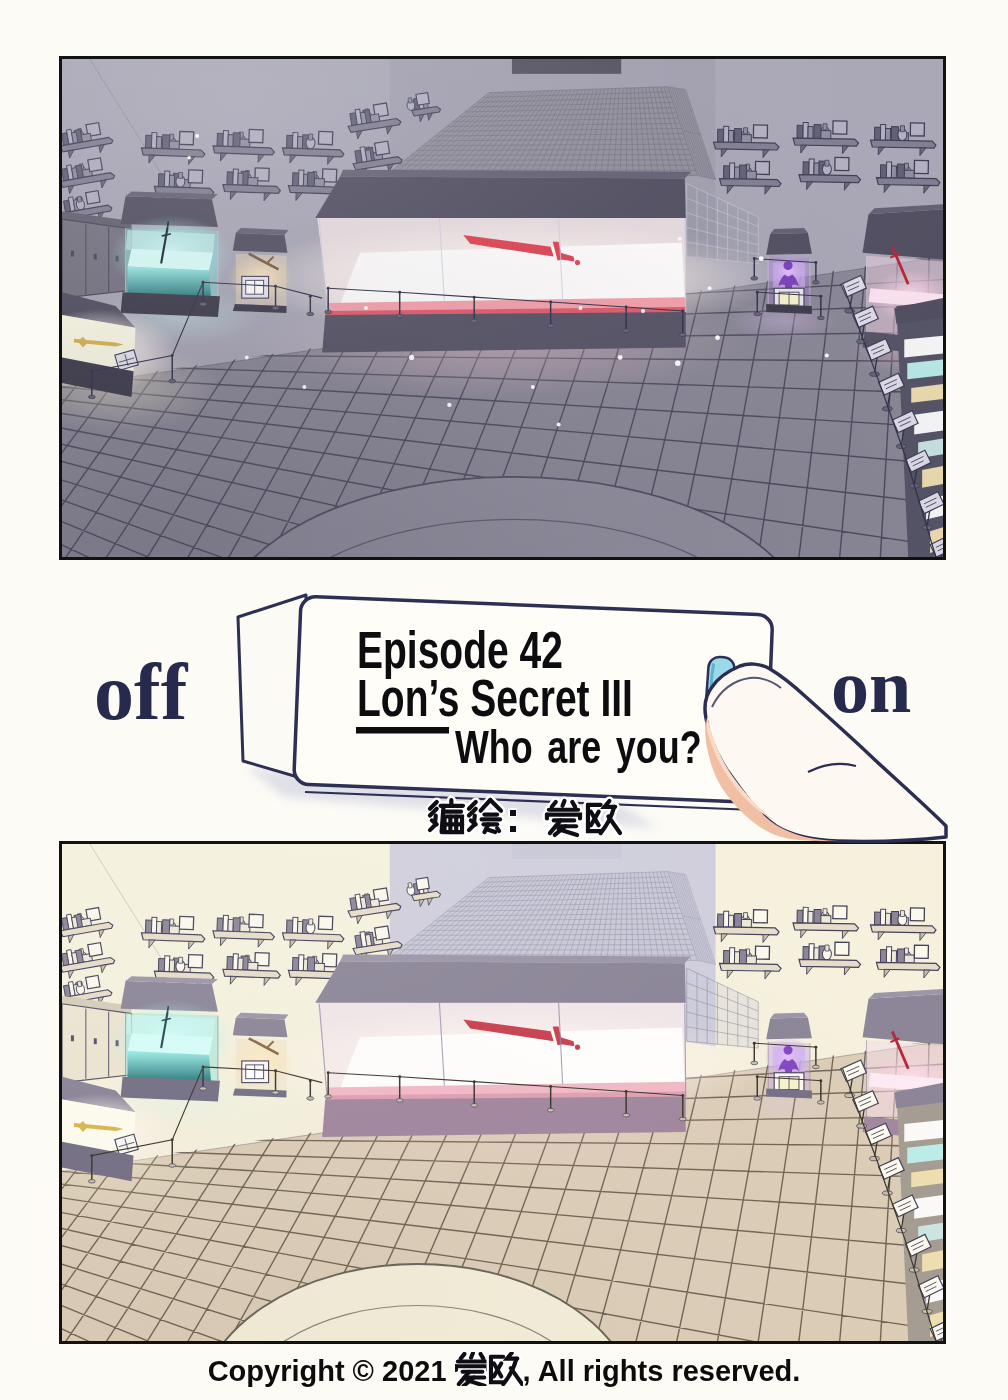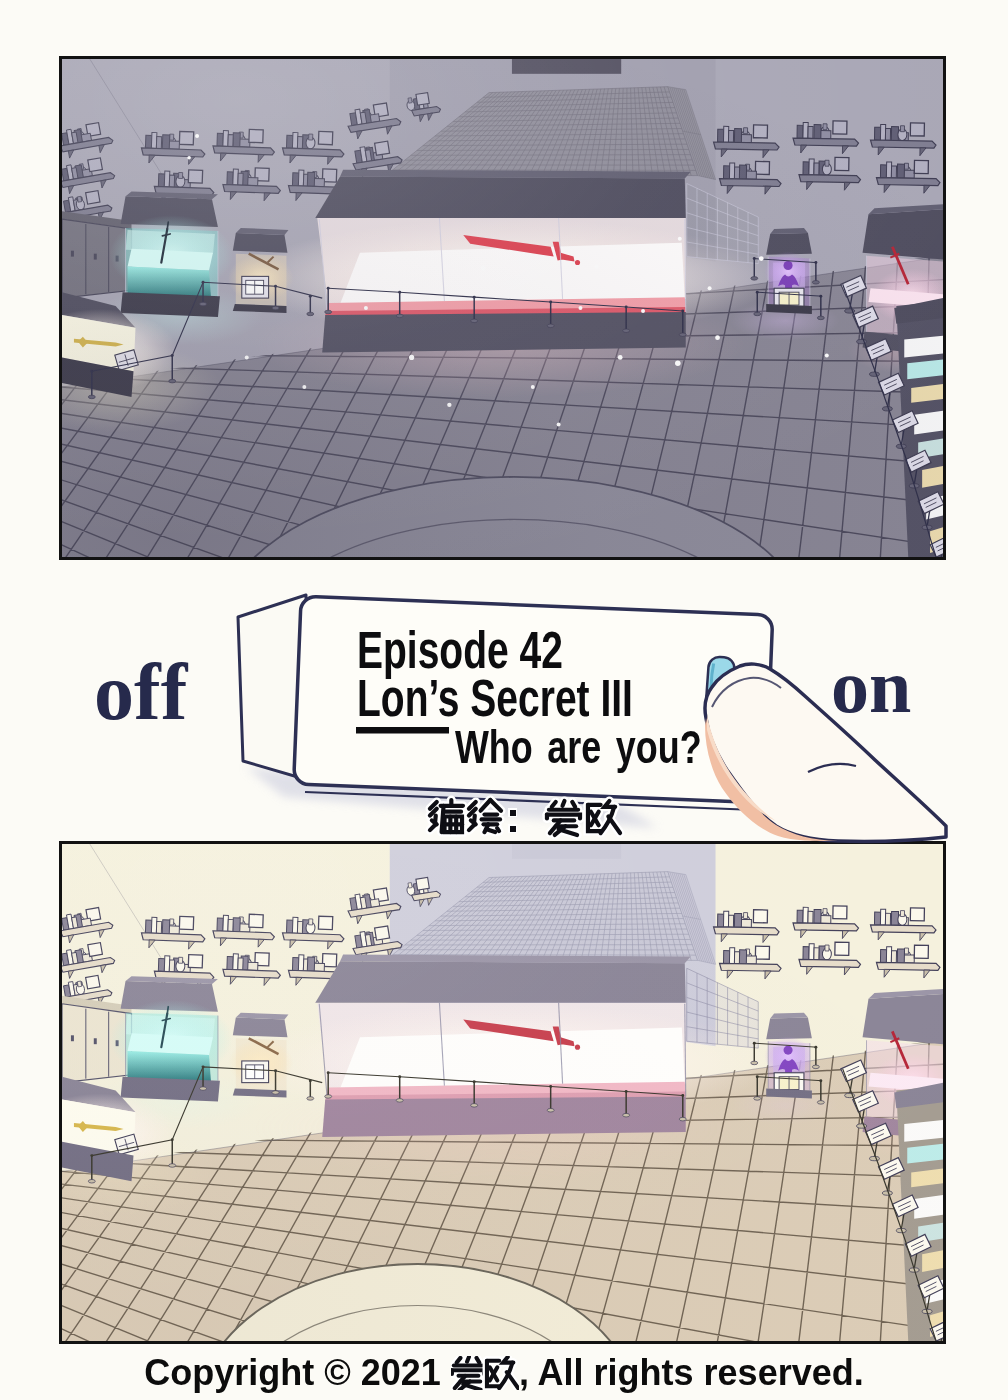--- a/index.html
+++ b/index.html
@@ -713,21 +713,21 @@
       <path d="M1,5 L14,5" stroke="#0e0e14" stroke-width="4.3" fill="none" stroke-linecap="round"></path>
       <path d="M1,5 L1,32 L14,32" stroke="#0e0e14" stroke-width="4.3" fill="none" stroke-linecap="round"></path>
       <path d="M4,12 L12,26" stroke="#0e0e14" stroke-width="4.3" fill="none" stroke-linecap="round"></path>
       <path d="M12,12 L4,26" stroke="#0e0e14" stroke-width="4.3" fill="none" stroke-linecap="round"></path>
       <path d="M23,1 L18,7 L29,7" stroke="#0e0e14" stroke-width="4.3" fill="none" stroke-linecap="round"></path>
       <path d="M28,7 Q24,22 14,34" stroke="#0e0e14" stroke-width="4.3" fill="none" stroke-linecap="round"></path>
       <path d="M22,17 L34,34" stroke="#0e0e14" stroke-width="4.3" fill="none" stroke-linecap="round"></path>
     </g>
 </svg>
 
-<div id="copy" style="position:absolute;left:0;top:1352px;width:1008px;text-align:center;font-family:'Liberation Sans',sans-serif;font-weight:bold;font-size:36px;color:#0c0c0c;">
+<div id="copy" style="position:absolute;left:0;top:1352px;width:1008px;text-align:center;font-family:'Liberation Sans',sans-serif;font-weight:bold;font-size:29px;color:#0c0c0c;">
 <span style="vertical-align:baseline">Copyright © 2021&nbsp;</span><svg width="68" height="34" viewBox="0 0 68 34" style="vertical-align:-5px">
       <g transform="translate(0,0) scale(0.944)">
         <path d="M10,2 L6,7" stroke="#ffffff" stroke-width="9.3" fill="none" stroke-linecap="round"></path>
         <path d="M19,1 L17,6" stroke="#ffffff" stroke-width="9.3" fill="none" stroke-linecap="round"></path>
         <path d="M27,2 L30,7" stroke="#ffffff" stroke-width="9.3" fill="none" stroke-linecap="round"></path>
         <path d="M3,10 L33,10" stroke="#ffffff" stroke-width="9.3" fill="none" stroke-linecap="round"></path>
         <path d="M1,15 L35,15 L35,19" stroke="#ffffff" stroke-width="9.3" fill="none" stroke-linecap="round"></path>
         <path d="M1,15 L1,19" stroke="#ffffff" stroke-width="9.3" fill="none" stroke-linecap="round"></path>
         <path d="M8,21 L29,21" stroke="#ffffff" stroke-width="9.3" fill="none" stroke-linecap="round"></path>
         <path d="M15,21 L4,34" stroke="#ffffff" stroke-width="9.3" fill="none" stroke-linecap="round"></path>

